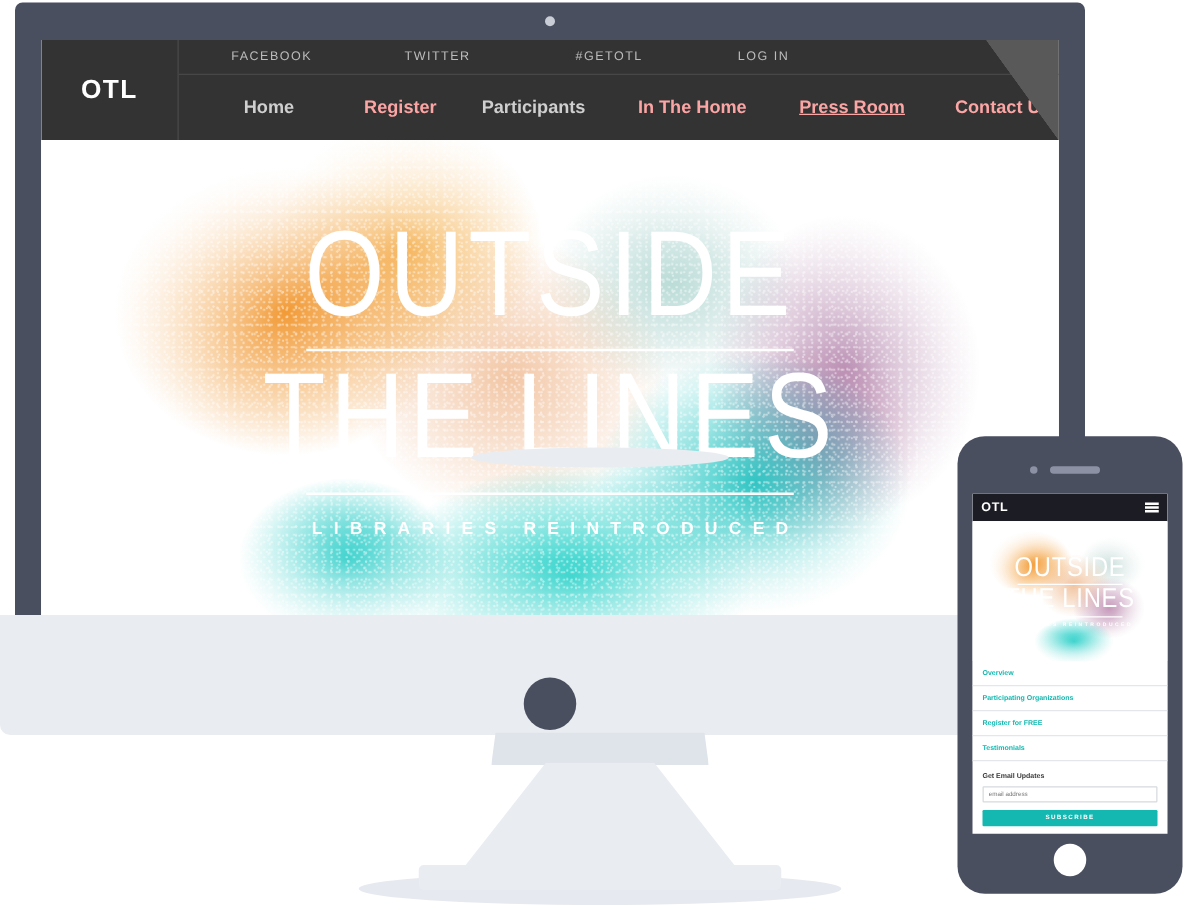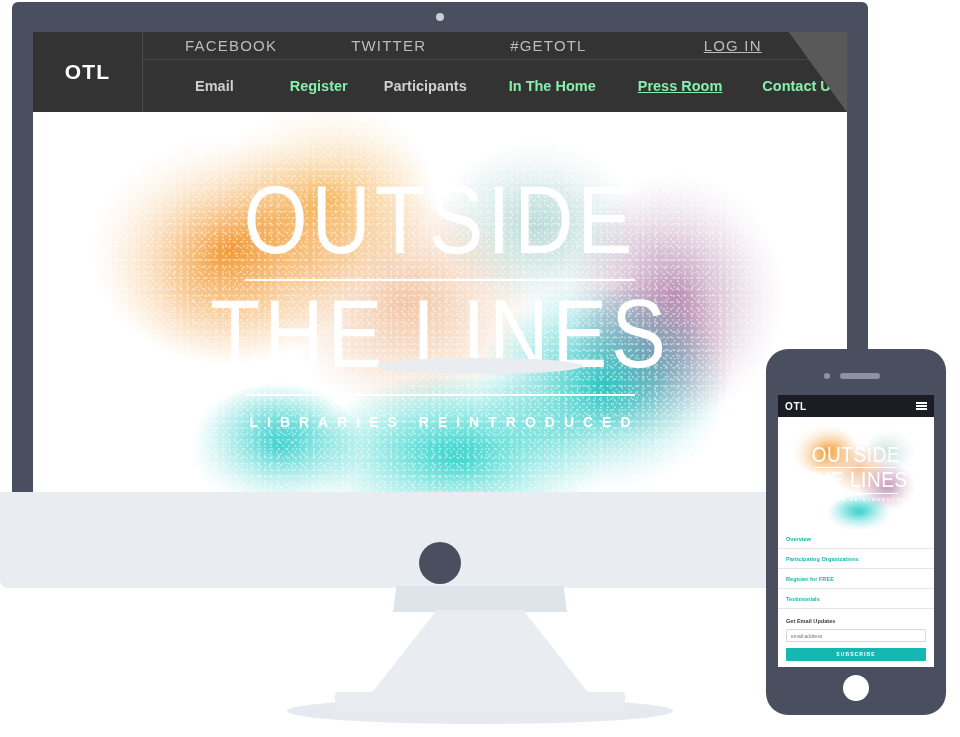--- a/index.html
+++ b/index.html
@@ -163,41 +163,41 @@
     position: absolute;
     left: 110px; top: 0;
     right: 0;
     height: 28px;
     display: flex;
     align-items: center;
     border-bottom: 1px solid #474747;
   }
   .utility-link {
     color: #bcbcbc;
-    font-size: 15px;
+    font-size: 10px;
     letter-spacing: 1.2px;
     text-decoration: none;
     white-space: nowrap;
   }
   .u0 { margin-left: 42px; }
   .u1 { margin-left: 74px; }
   .u2 { margin-left: 84px; }
-  .u3 { margin-left: 117px; text-decoration: underline; }
+  .u3 { margin-left: 76px; }
 
   .main-nav {
     position: absolute;
     left: 110px;
     top: 28px;
     right: 0;
     height: 52px;
     display: flex;
     align-items: center;
   }
   .nav-link {
-    color: #86efac;
+    color: #fca5a5;
     font-size: 14.5px;
     font-weight: bold;
     text-decoration: none;
     white-space: nowrap;
   }
   .nav-link.dim { color: #cfcfcf; font-weight: bold; }
   .n0 { margin-left: 52px; }
   .n1 { margin-left: 56px; }
   .n2 { margin-left: 36px; }
   .n3 { margin-left: 42px; }
@@ -502,21 +502,21 @@
           </div>
 
           <div class="utility-bar">
             <a class="utility-link u0" href="#">FACEBOOK</a>
             <a class="utility-link u1" href="#">TWITTER</a>
             <a class="utility-link u2" href="#">#GETOTL</a>
             <a class="utility-link u3" href="#">LOG IN</a>
           </div>
 
           <div class="main-nav">
-            <a class="nav-link dim n0" href="#">Email</a>
+            <a class="nav-link dim n0" href="#">Home</a>
             <a class="nav-link n1" href="#">Register</a>
             <a class="nav-link dim n2" href="#">Participants</a>
             <a class="nav-link n3" href="#">In The Home</a>
             <a class="nav-link n4" href="#">Press Room</a>
             <a class="nav-link n5" href="#">Contact Us</a>
           </div>
 
           <div class="header-corner"></div>
         </div>
 

